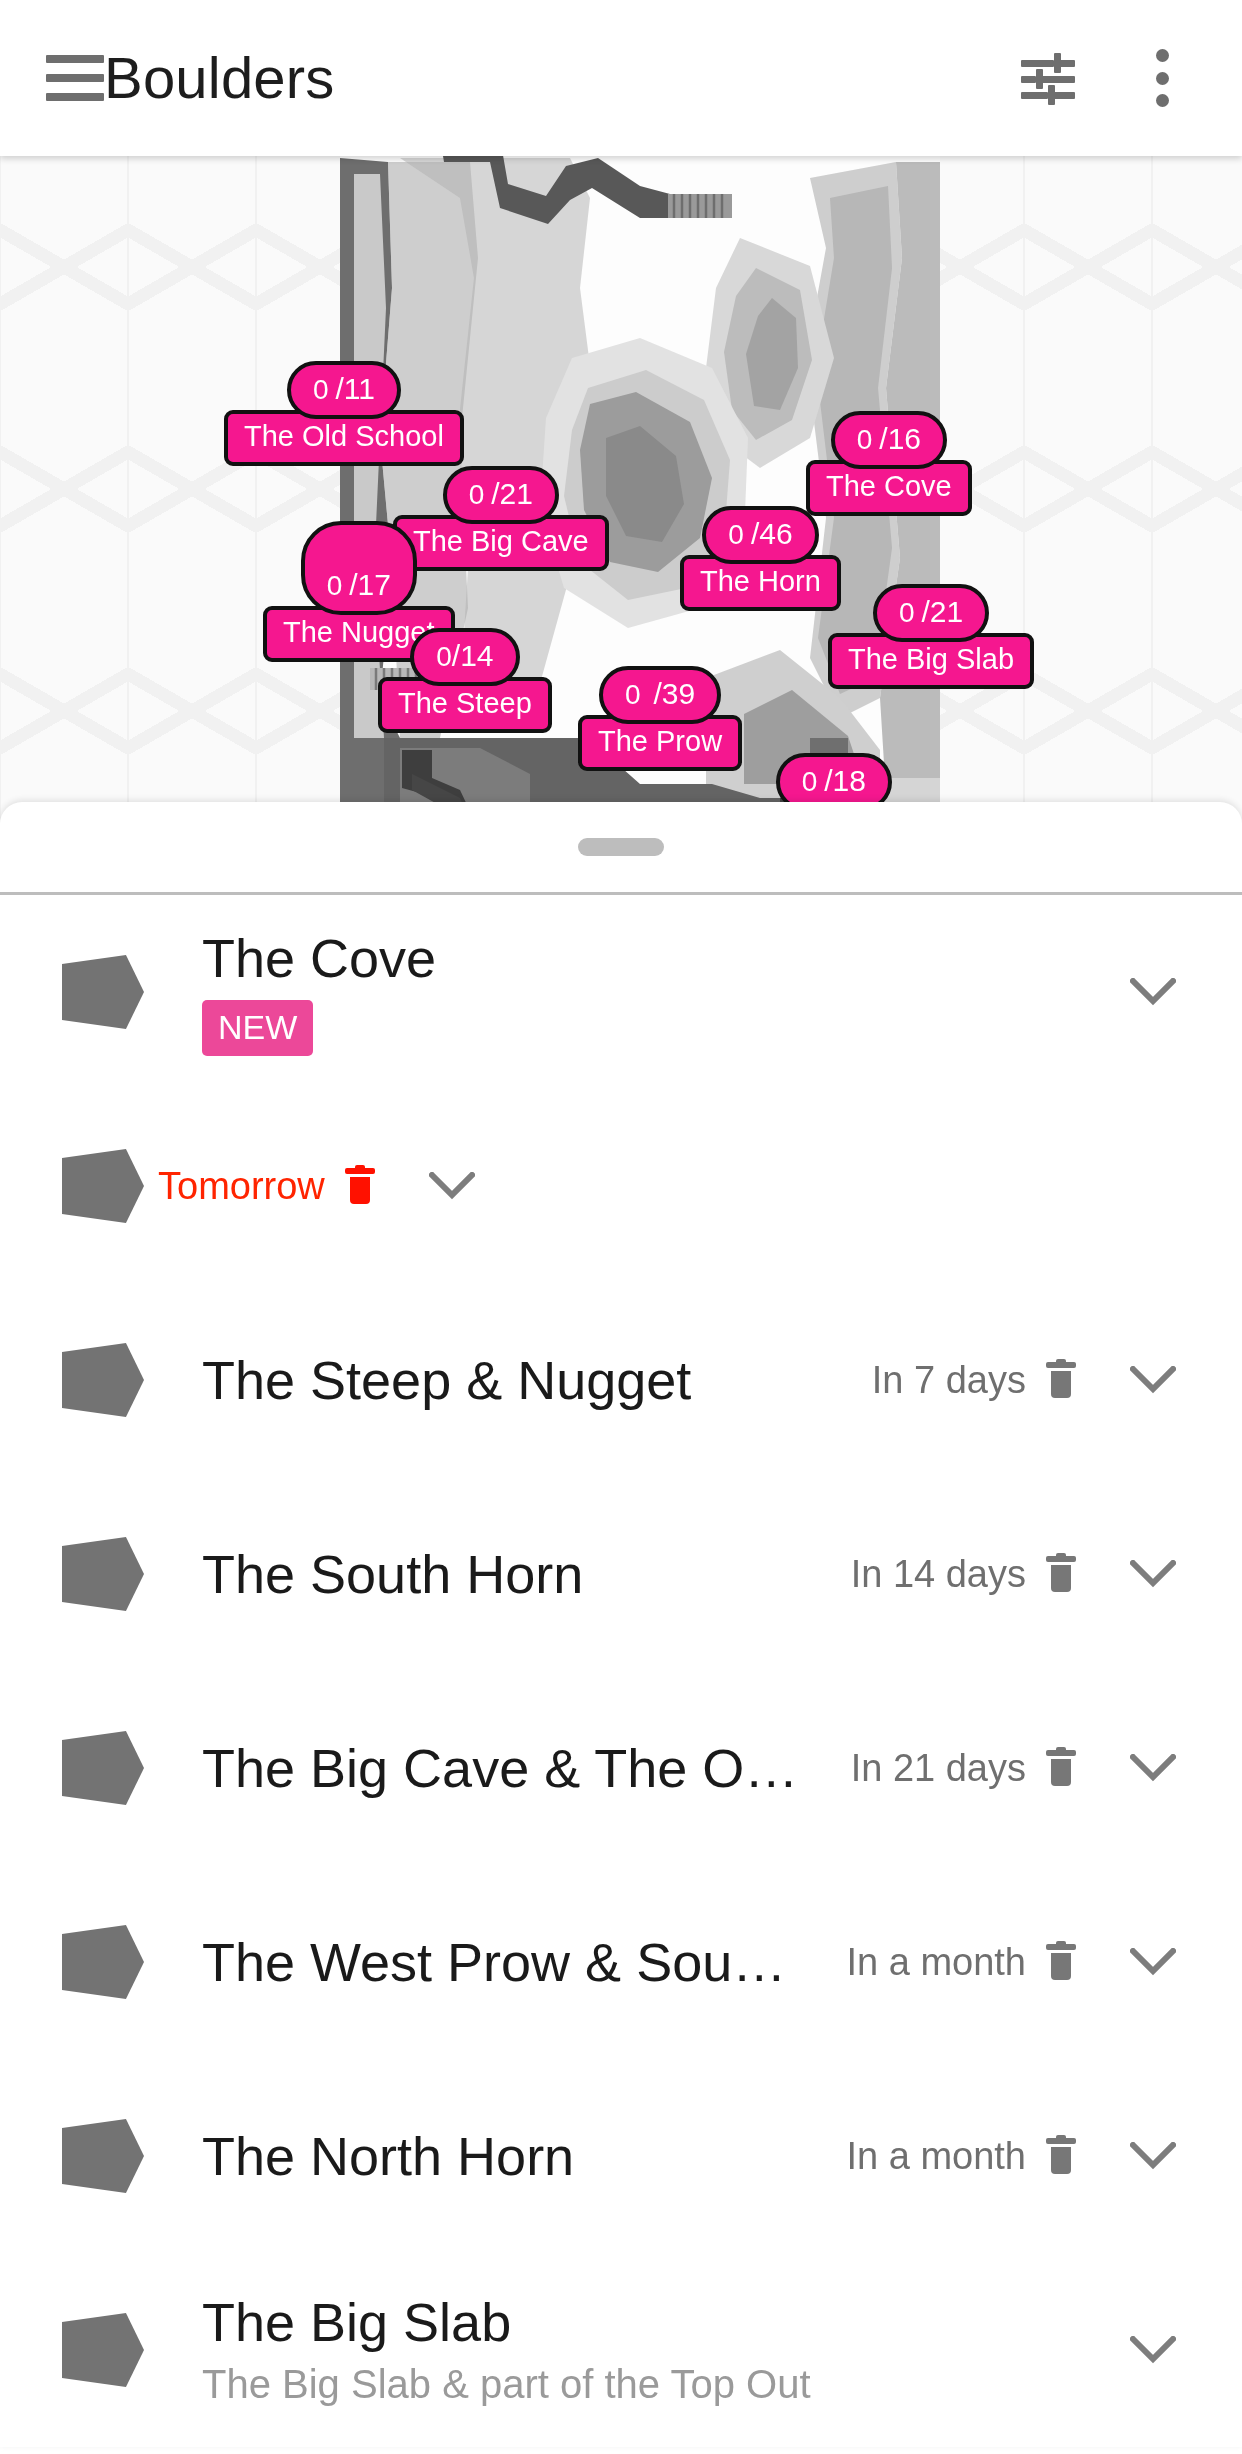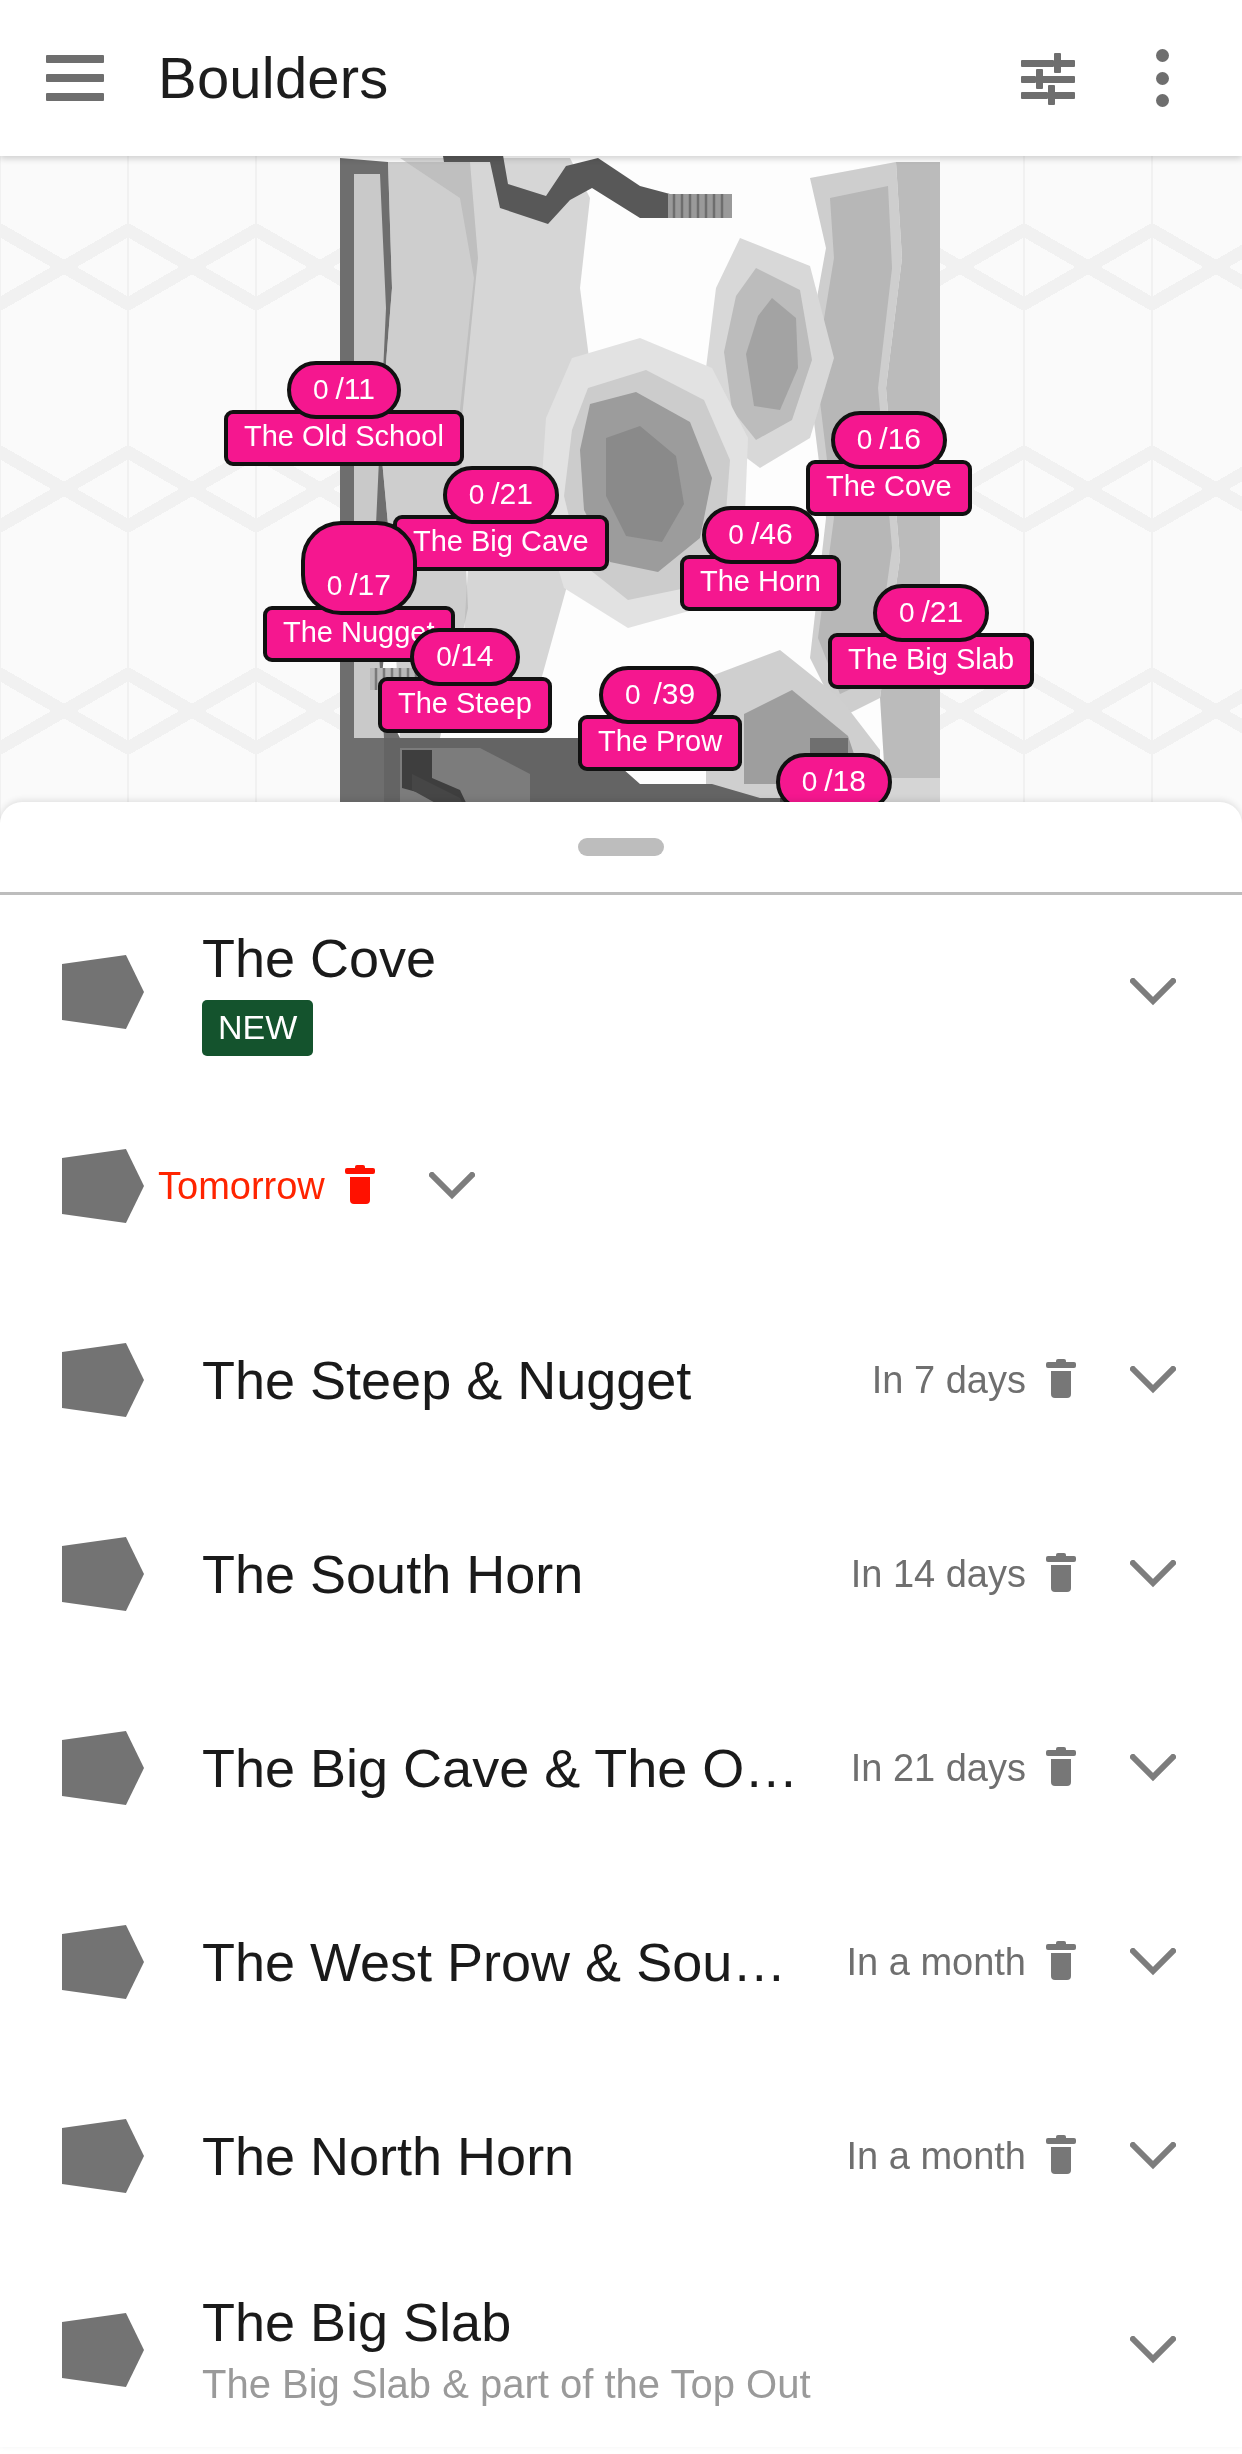--- a/index.html
+++ b/index.html
@@ -23,21 +23,20 @@
   }
   .hamburger{
     width:58px; height:46px;
     display:flex; flex-direction:column; justify-content:space-between;
     cursor:pointer;
     flex:0 0 auto;
   }
   .hamburger span{ display:block; height:8px; background:#6e6e6e; border-radius:1px; }
 
   .appbar-title{
-    margin-left:54px;
     font-size:58px;
     font-weight:400;
     color:#1d1d1d;
     letter-spacing:0.2px;
     line-height:1;
     flex:1 1 auto;
     white-space:nowrap;
   }
 
   .appbar-actions{ display:flex; align-items:center; gap:50px; flex:0 0 auto; }
@@ -376,21 +375,21 @@
 <div class="sheet">
   <div class="handle-wrap">
     <div class="handle"></div>
   </div>
   <div class="sheet-divider"></div>
   <div class="list" id="list">
       <div class="row">
         <div class="tag-icon"></div>
         <div class="row-main">
           <div class="row-title">The Cove</div>
-          <div class="new-badge" style="background: #14532d;">NEW</div>
+          <div class="new-badge" style="background: #ec4899;">NEW</div>
         </div>
         <div class="row-meta">
           <span class="chev">
             <svg width="46" height="28" viewBox="0 0 46 28">
               <path d="M3 3 L23 23 L43 3" fill="none" stroke="#7d7d7d" stroke-width="6" stroke-linecap="square"></path>
             </svg>
           </span>
         </div>
       </div>
       <div class="row">

